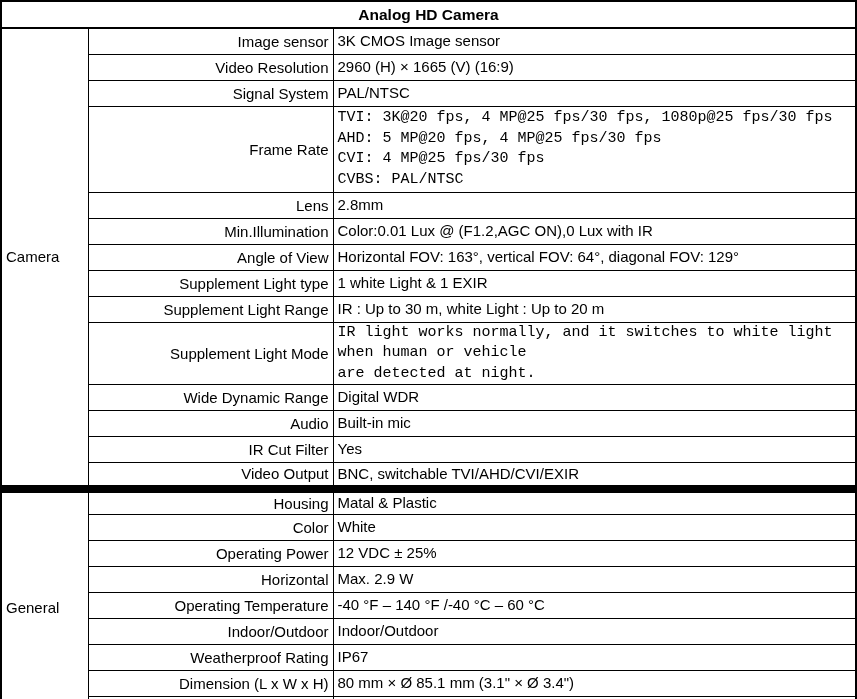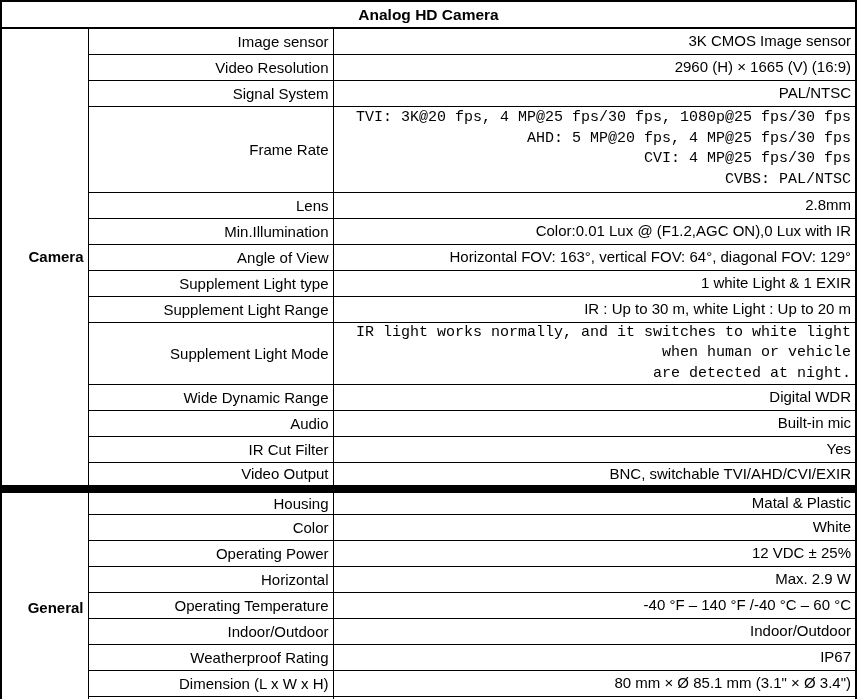--- a/index.html
+++ b/index.html
@@ -32,31 +32,31 @@
   tr.title-row td {
     border-bottom: 2px solid #000000;
     font-weight: bold;
     font-size: 15.5px;
     text-align: center;
   }
   tr.section-sep td {
     border-top: 8px solid #000000;
   }
   td.group {
-    font-weight: bold;
-    text-align: right;
+    font-weight: normal;
+    text-align: left;
     font-size: 14px;
   }
   td.prop {
     text-align: right;
     padding-right: 5px;
     white-space: nowrap;
   }
   td.val {
-    text-align: right;
+    text-align: left;
     line-height: 20.5px;
   }
   td.multiline {
     white-space: pre-line;
     font-family: Liberation Mono, monospace;
   }
   tr.h-title  { height: 27px; }
   tr.h-std    { height: 26px; }
   tr.h-frame  { height: 86px; }
   tr.h-mode   { height: 42px; }

